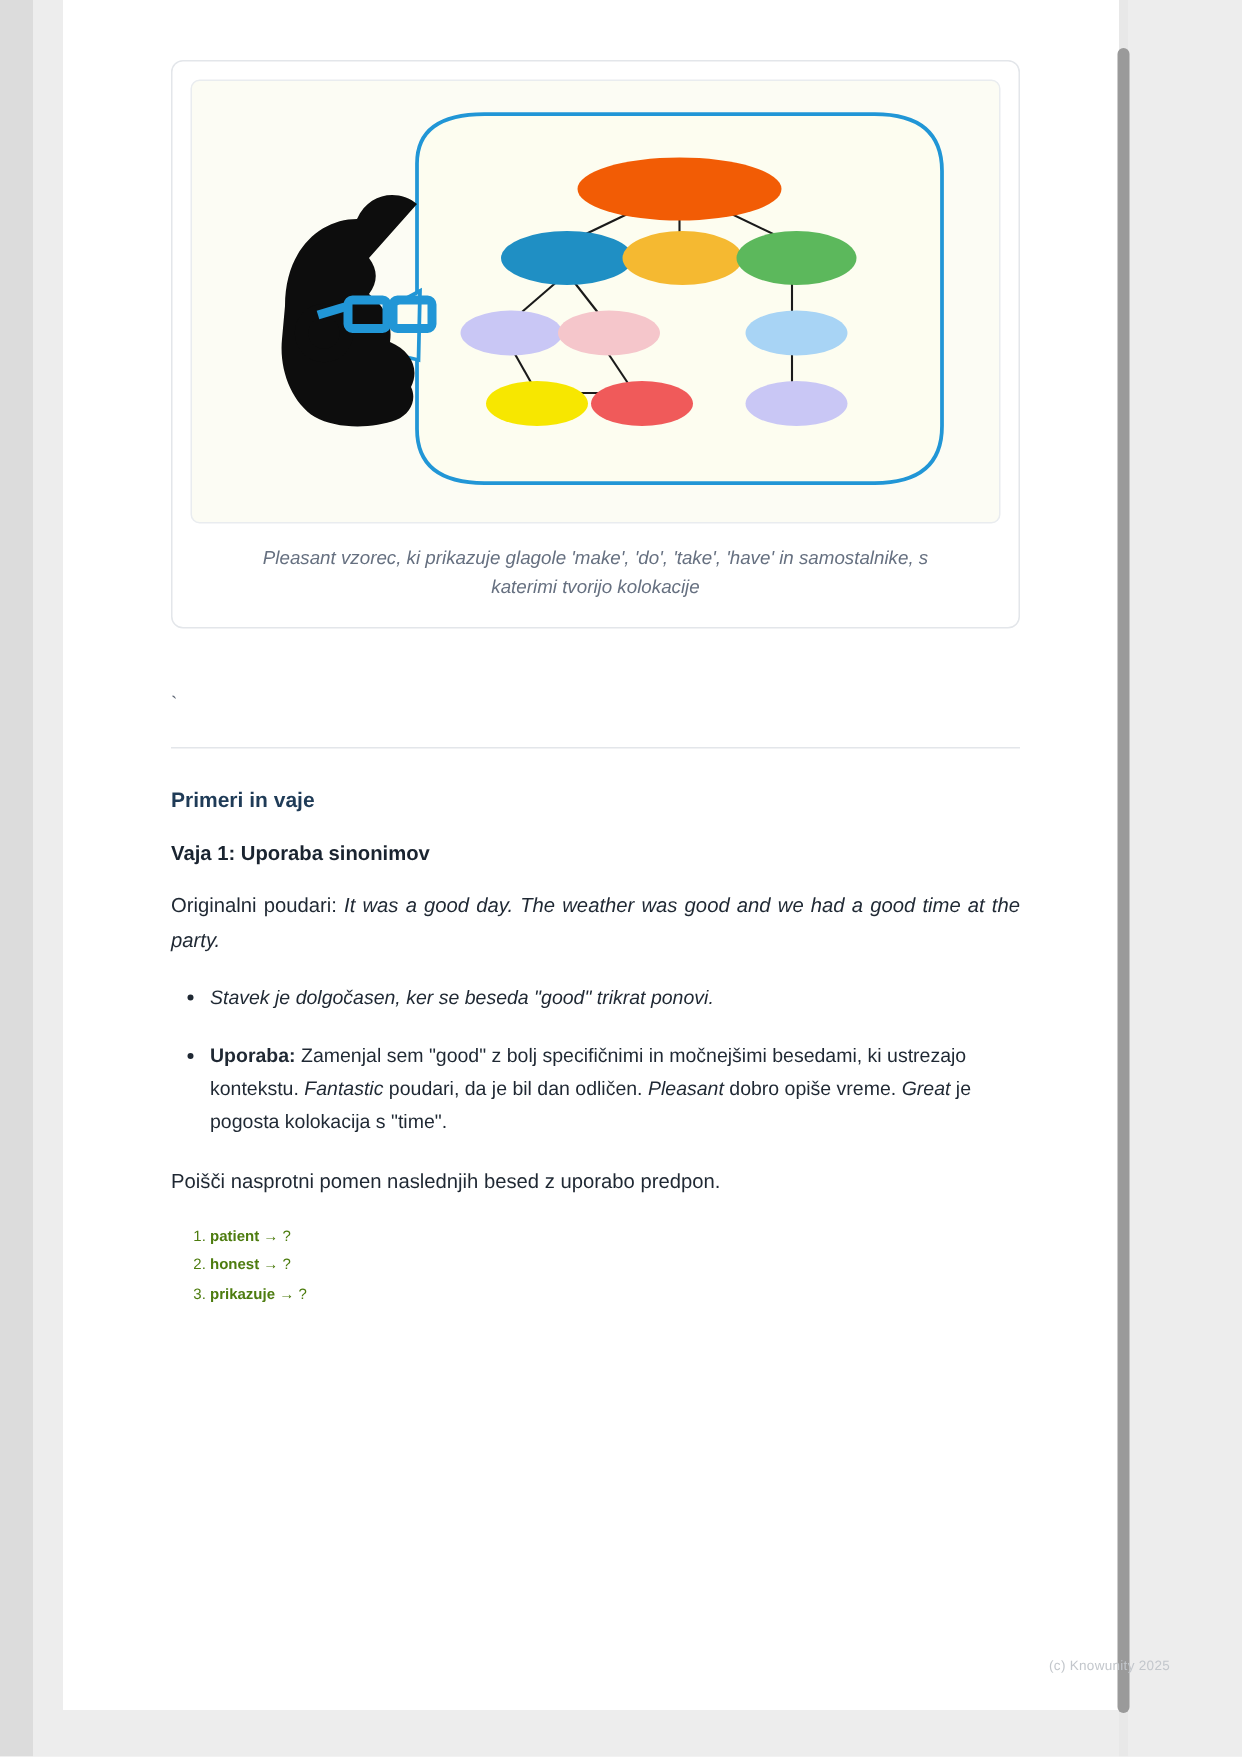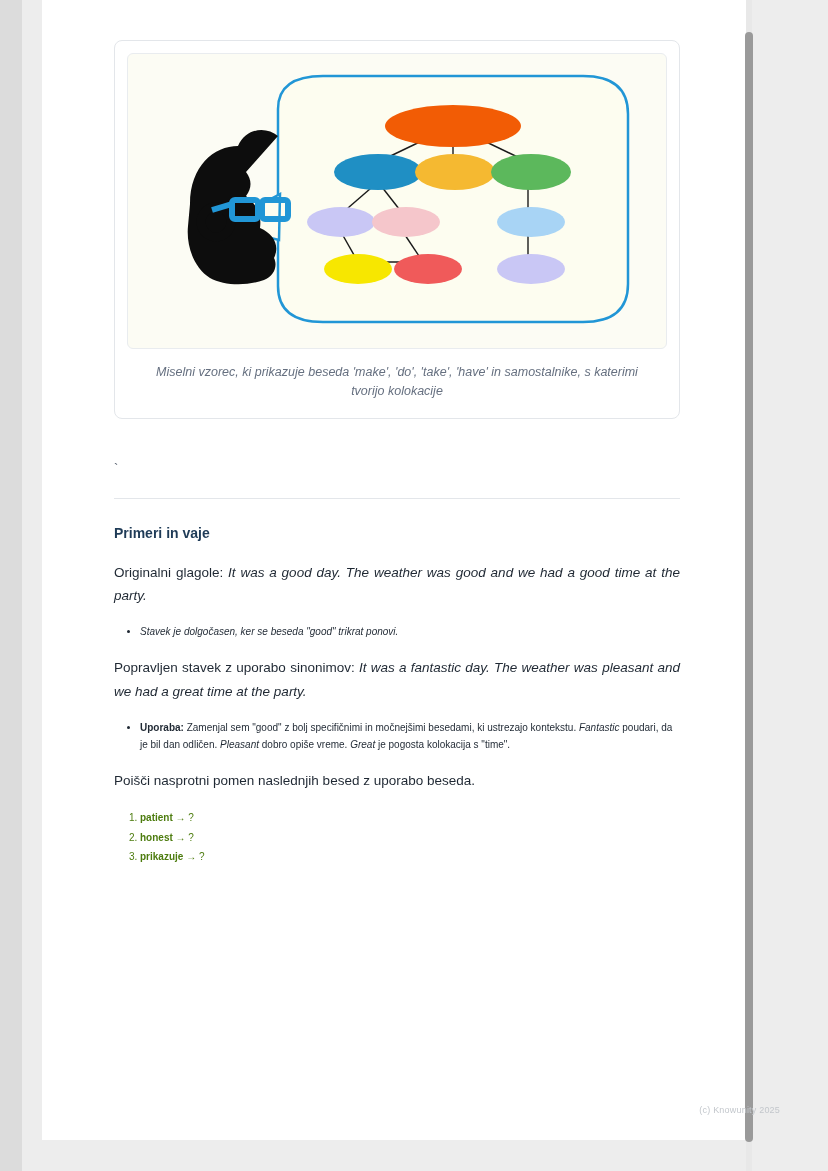--- a/index.html
+++ b/index.html
@@ -105,21 +105,21 @@
     text-align: justify;
   }
   p.para em { font-style: italic; }
   p.para b { font-weight: normal; }
 
   ul.bullets, ol.numlist {
     margin: 0 0 16px 0;
     padding-left: 26px;
   }
   ul.bullets li {
-    font-size: 10px;
+    font-size: 13px;
     line-height: 1.72;
     color: #1f2833;
     margin-bottom: 2px;
   }
   ol.numlist li {
     font-size: 10px;
     line-height: 1.95;
     color: #4d7c0f;
   }
 
@@ -184,53 +184,50 @@
             <circle cx="88" cy="168" r="15" fill="none" stroke="#0d0d0d" stroke-width="9"></circle>
 
             <g fill="none" stroke="#2196d6" stroke-width="6">
               <rect x="104" y="146" width="26" height="19" rx="3"></rect>
               <rect x="134" y="146" width="26" height="19" rx="3"></rect>
               <line x1="130" y1="153" x2="134" y2="153"></line>
               <line x1="104" y1="150" x2="84" y2="156"></line>
             </g>
           </svg>
         </div>
-        <div class="figure-caption">Miselni vzorec, ki prikazuje beseda 'make', 'do', 'take', 'have' in samostalnike, s katerimi tvorijo kolokacije</div>
+        <div class="figure-caption">Pleasant vzorec, ki prikazuje glagole 'make', 'do', 'take', 'have' in samostalnike, s katerimi tvorijo kolokacije</div>
       </div>
 
       <div class="backtick">`</div>
 
       <hr class="sep">
 
       <h2 class="section-title">Primeri in vaje</h2>
 
+      <h3 class="sub">Vaja 1: Uporaba sinonimov</h3>
 
       <p class="para">
-        <span>Originalni glagole:</span>
+        <span>Originalni poudari:</span>
         <em><span>It was a </span><b>good</b><span> day. The weather was </span><b>good</b><span> and we had a </span><b>good</b><span> time at the party.</span></em>
       </p>
 
       <ul class="bullets">
         <li>
           <em>Stavek je dolgočasen, ker se beseda "good" trikrat ponovi.</em>
         </li>
       </ul>
 
-      <p class="para">
-        <span>Popravljen stavek z uporabo sinonimov:</span>
-        <em><span>It was a </span><b>fantastic</b><span> day. The weather was </span><b>pleasant</b><span> and we had a </span><b>great</b><span> time at the party.</span></em>
-      </p>
 
       <ul class="bullets">
         <li>
           <b>Uporaba:</b><span> Zamenjal sem "good" z bolj specifičnimi in močnejšimi besedami, ki ustrezajo kontekstu. </span><em>Fantastic</em><span> poudari, da je bil dan odličen. </span><em>Pleasant</em><span> dobro opiše vreme. </span><em>Great</em><span> je pogosta kolokacija s "time".</span>
         </li>
       </ul>
 
-      <p class="para">Poišči nasprotni pomen naslednjih besed z uporabo beseda.</p>
+      <p class="para">Poišči nasprotni pomen naslednjih besed z uporabo predpon.</p>
 
       <ol class="numlist">
         <li>
           <b>patient</b>
           <span>→</span>
           <span>?</span>
         </li>
         <li>
           <b>honest</b>
           <span>→</span>

